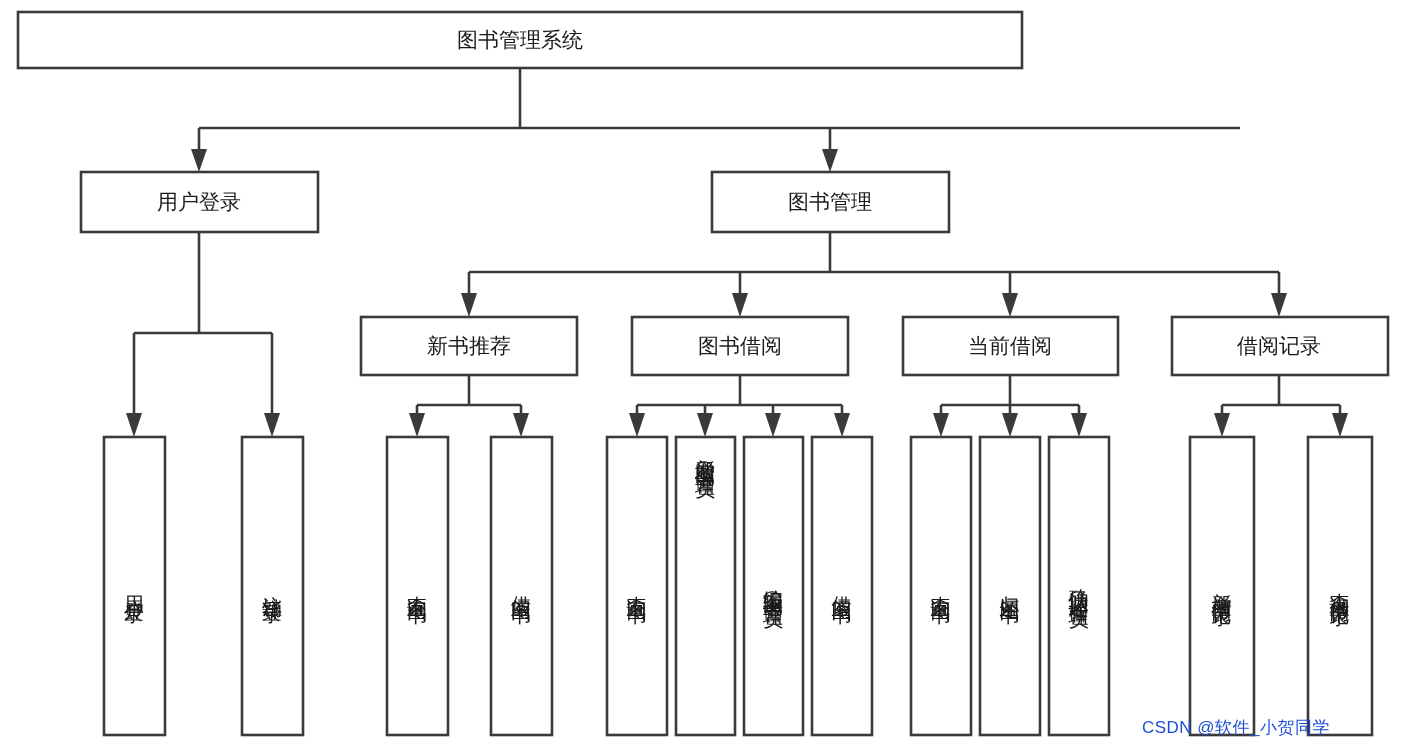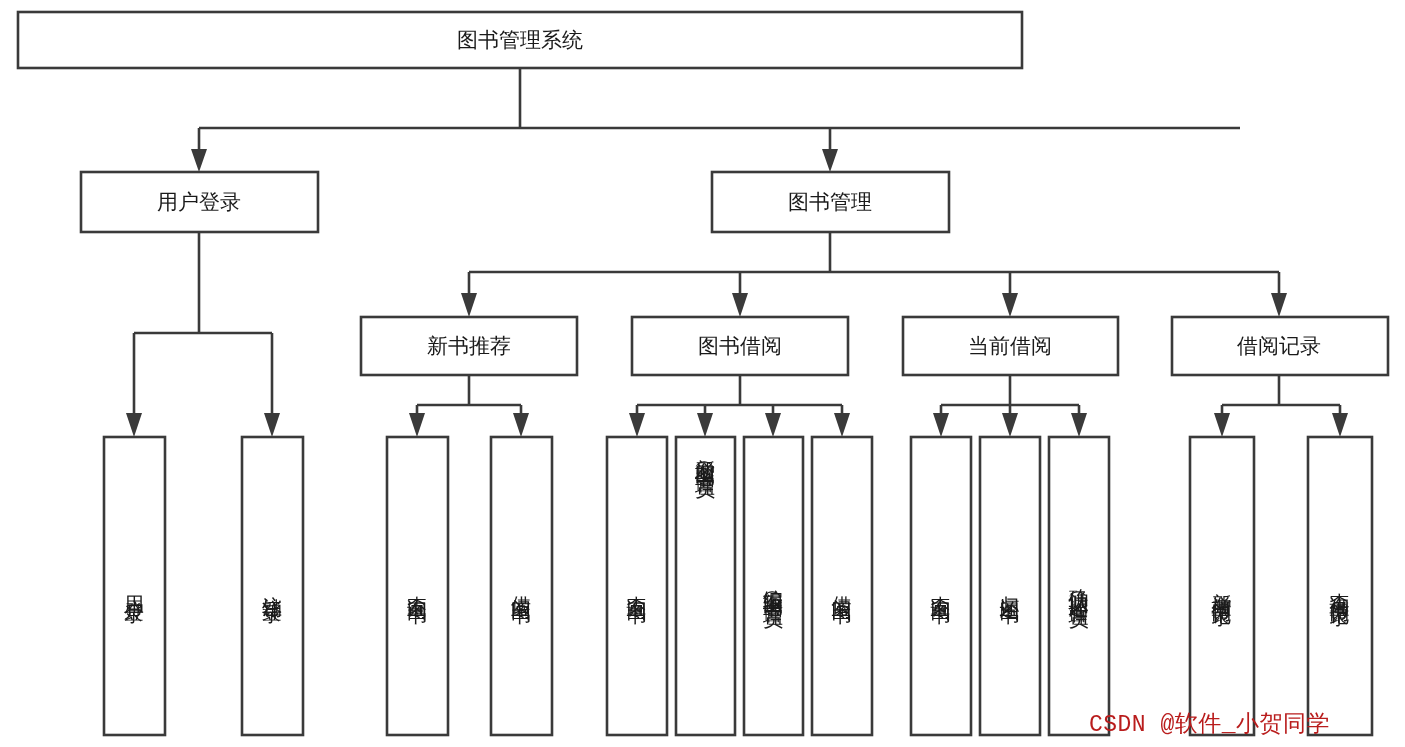--- a/index.html
+++ b/index.html
@@ -58,23 +58,23 @@
     color: #1a1a1a;
     letter-spacing: 3px;
     white-space: nowrap;
     text-align: center;
     pointer-events: none;
   }
   #watermark {
     position: absolute;
     right: 10px;
     bottom: 8px;
-    font-family: Liberation Mono, monospace;
-    font-size: 23px;
-    color: #b91c1c;
+    font-family: Liberation Sans, sans-serif;
+    font-size: 17px;
+    color: #1d4ed8;
     white-space: nowrap;
     letter-spacing: 0.5px;
   }
 </style>
 </head>
 <body>
 
 <div id="diagram-root">
 
   <svg id="flowchart" viewBox="0 0 1405 747">

